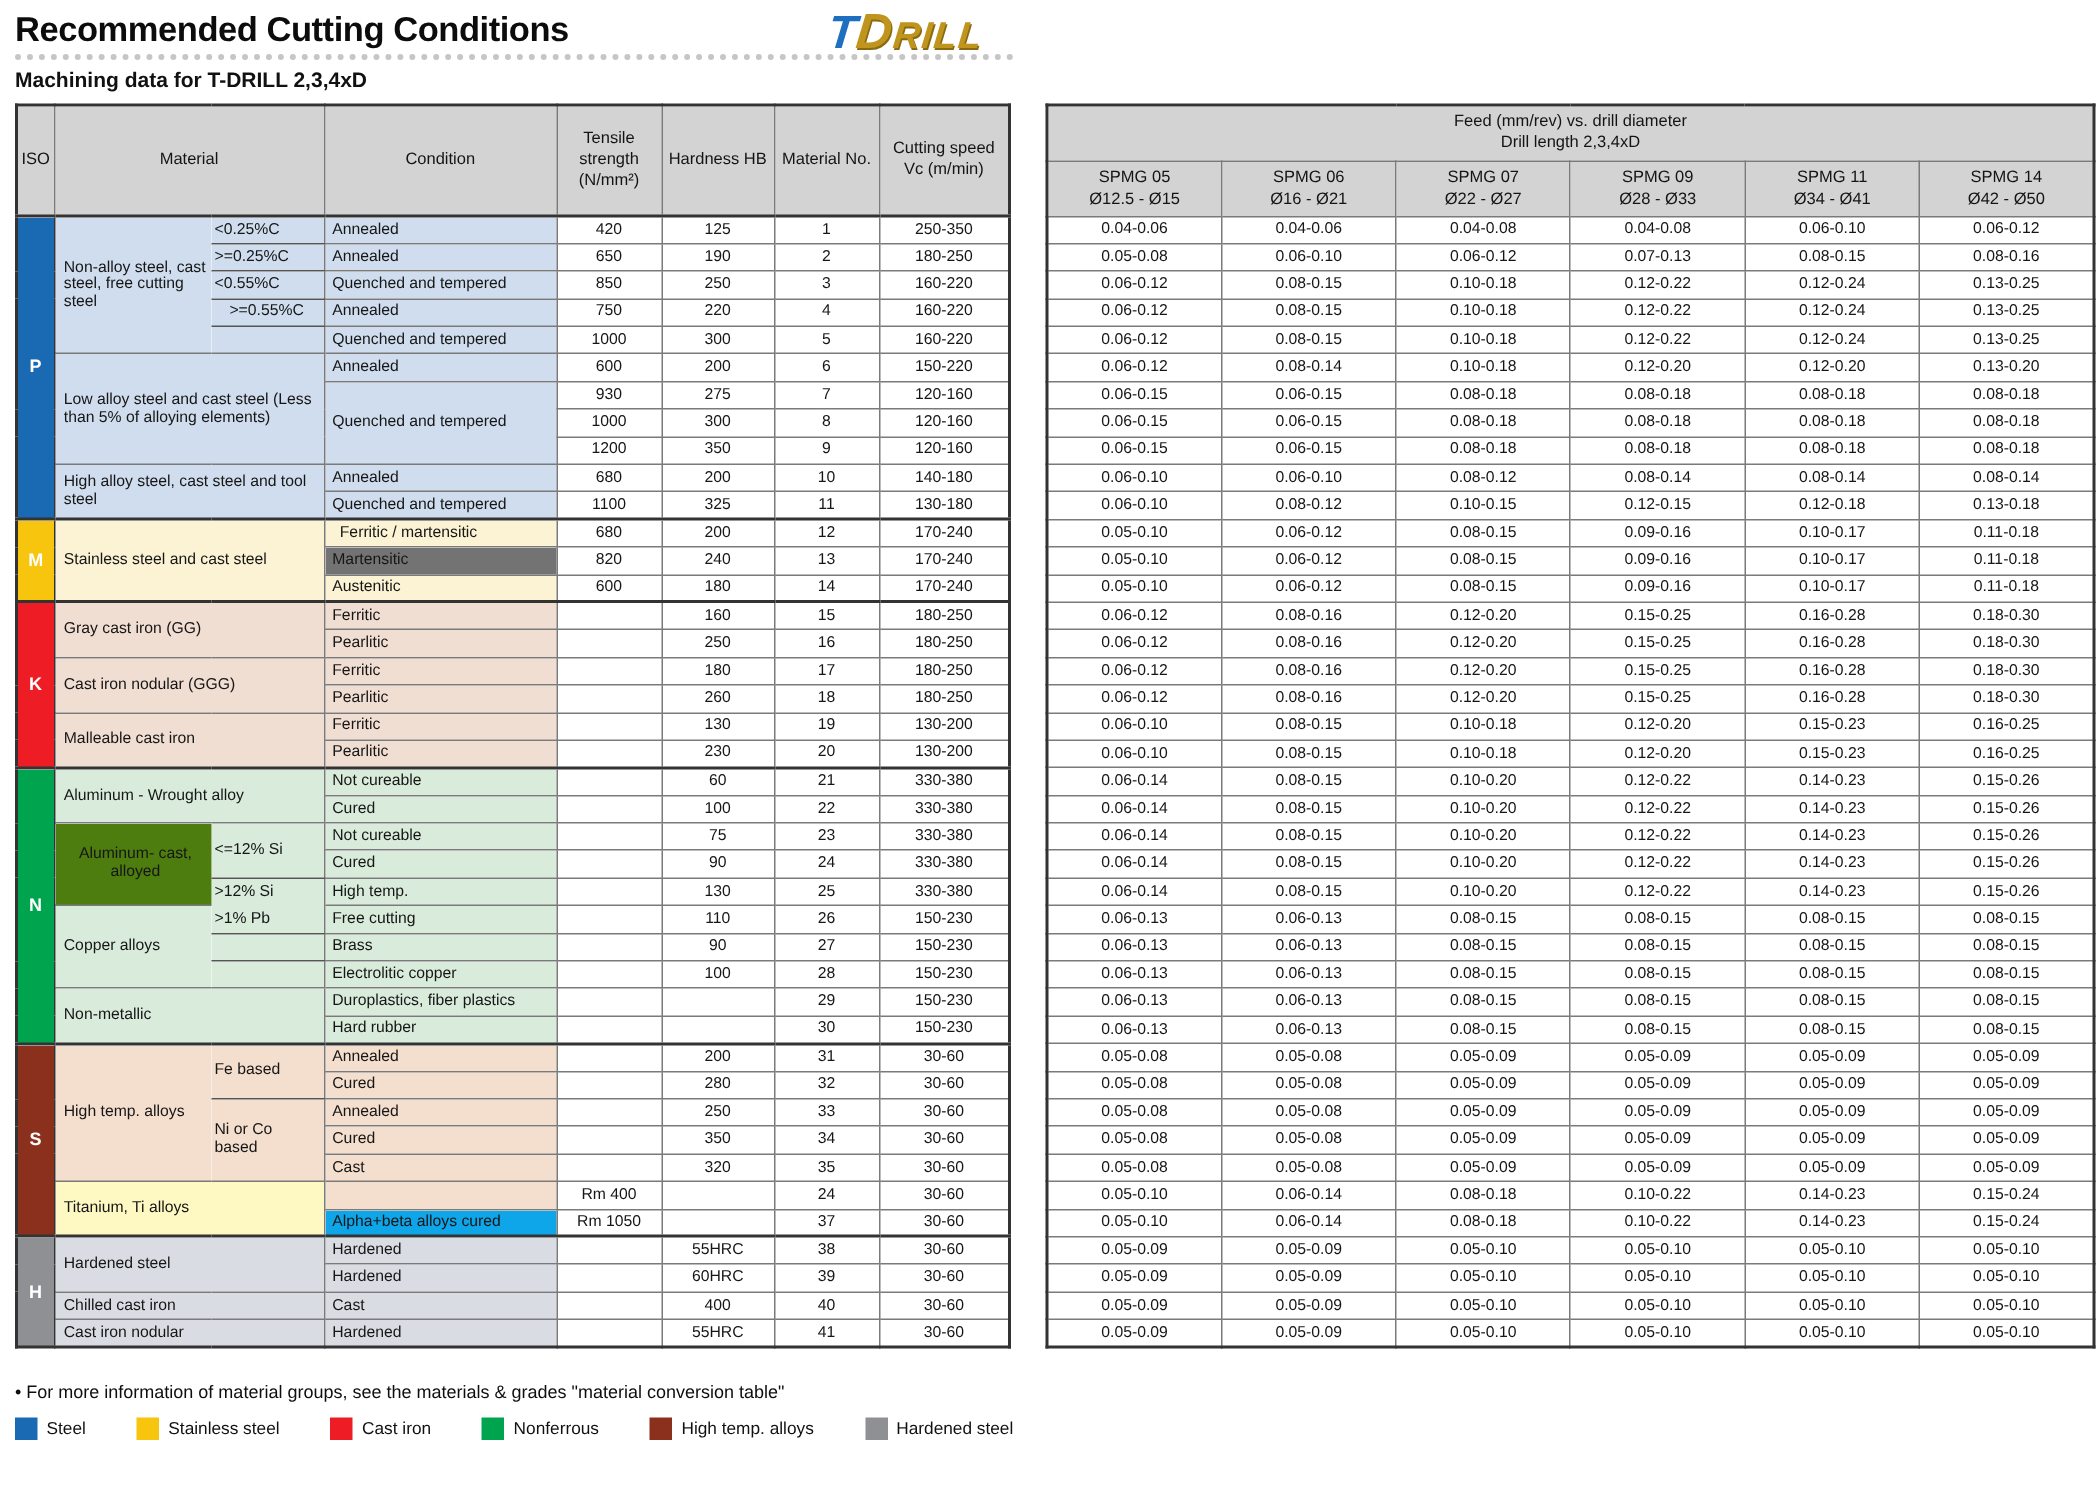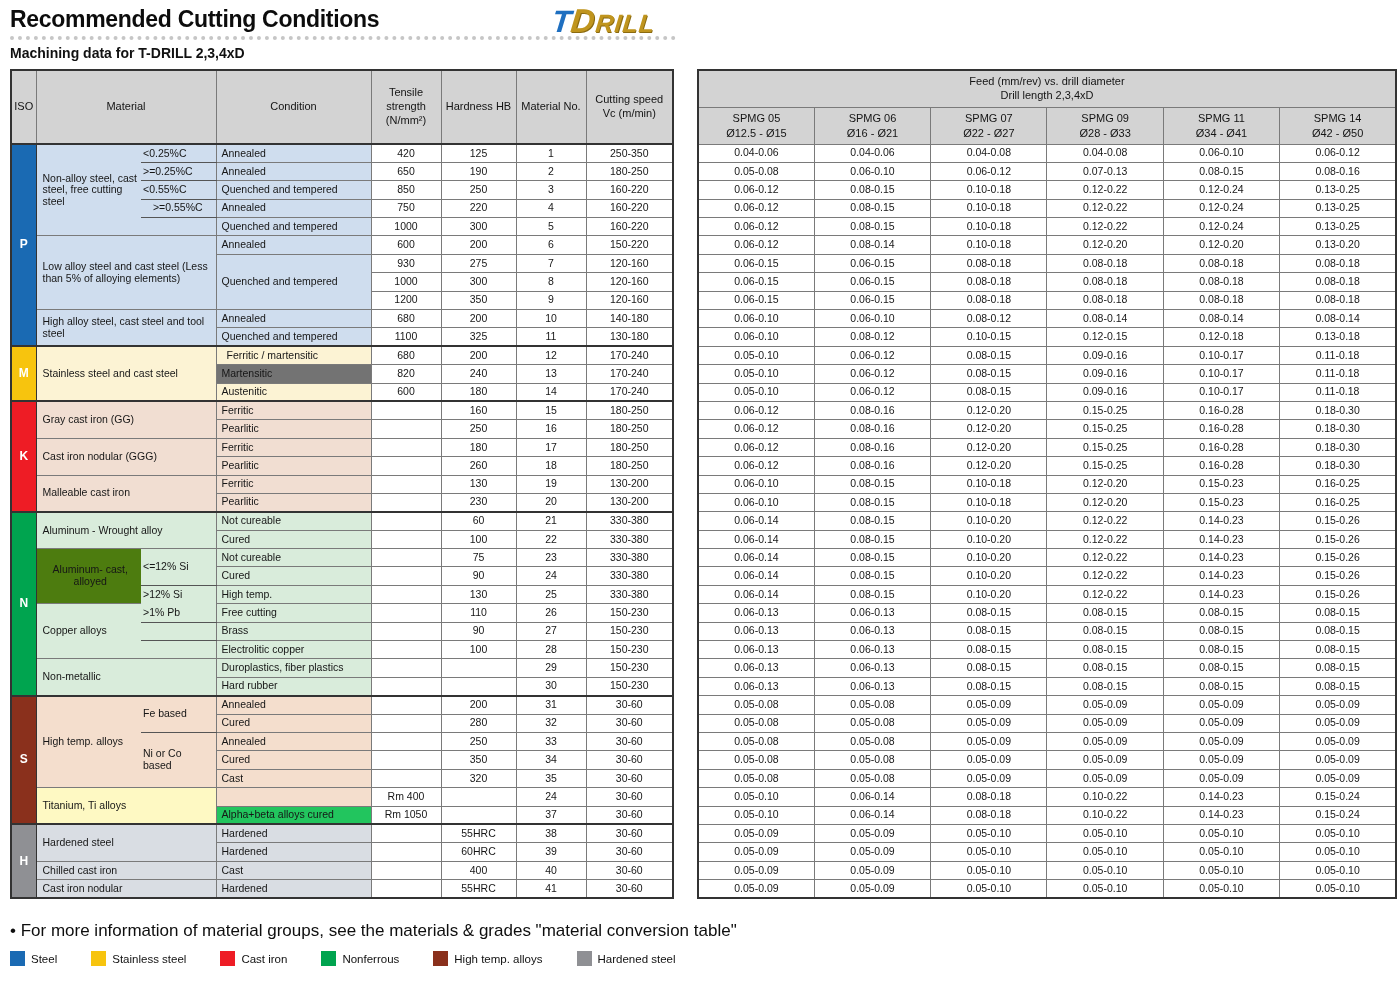--- a/index.html
+++ b/index.html
@@ -36,21 +36,21 @@
   .qual-cell { border-left:none; border-top:none; border-bottom:none; padding-left:2px;margin-left:25px; }
   .qual-ub   { border-bottom:1px solid #555; }
   .cond-cell { padding-left:5px; }
   tr.sec-top td { border-top:2px solid #333; }
   .textured {
     background-image: repeating-linear-gradient(45deg, rgba(255,255,255,0.35) 0px, rgba(255,255,255,0.35) 1px, transparent 1px, transparent 3px);
   }
   .feed-head-l1, .feed-head-l2 { display:block; }
   .spmg-name, .spmg-range { display:block; line-height:1.3; }
 
-  .footnote { margin:22px 0 0 10px; font-size:17px; color:#0e0e0e; }
+  .footnote { margin:22px 0 0 10px; font-size:12px; color:#0e0e0e; }
   .legend { display:flex; align-items:center; margin:10px 0 0 10px; font-size:11.5px; }
   .legend-item { display:flex; align-items:center; margin-right:34px; }
   .legend-swatch { width:15px; height:15px; margin-right:6px; flex:0 0 auto; }
 </style>
 </head>
 <body>
 
 <div class="page">
 
   <div class="header-area">
@@ -361,21 +361,21 @@
           </tr>
           <tr>
             <td class="mat-cell" rowspan="2" colspan="2" style="background: #fef9c3;">Titanium, Ti alloys</td>
             <td class="cond-cell" style="background: rgb(244, 222, 205);"></td>
             <td class="num-cell">Rm 400</td>
             <td class="num-cell"></td>
             <td class="num-cell">24</td>
             <td class="num-cell">30-60</td>
           </tr>
           <tr>
-            <td class="cond-cell" style="background: #22c55e;">Alpha+beta alloys cured</td>
+            <td class="cond-cell" style="background: #0ea5e9;">Alpha+beta alloys cured</td>
             <td class="num-cell">Rm 1050</td>
             <td class="num-cell"></td>
             <td class="num-cell">37</td>
             <td class="num-cell">30-60</td>
           </tr>
           <tr class="sec-top">
             <td class="iso-cell textured" rowspan="4" style="background: rgb(143, 144, 148);">H</td>
             <td class="mat-cell" rowspan="2" colspan="2" style="background: rgb(217, 221, 227);">Hardened steel</td>
             <td class="cond-cell" style="background: rgb(217, 221, 227);">Hardened</td>
             <td class="num-cell"></td>

